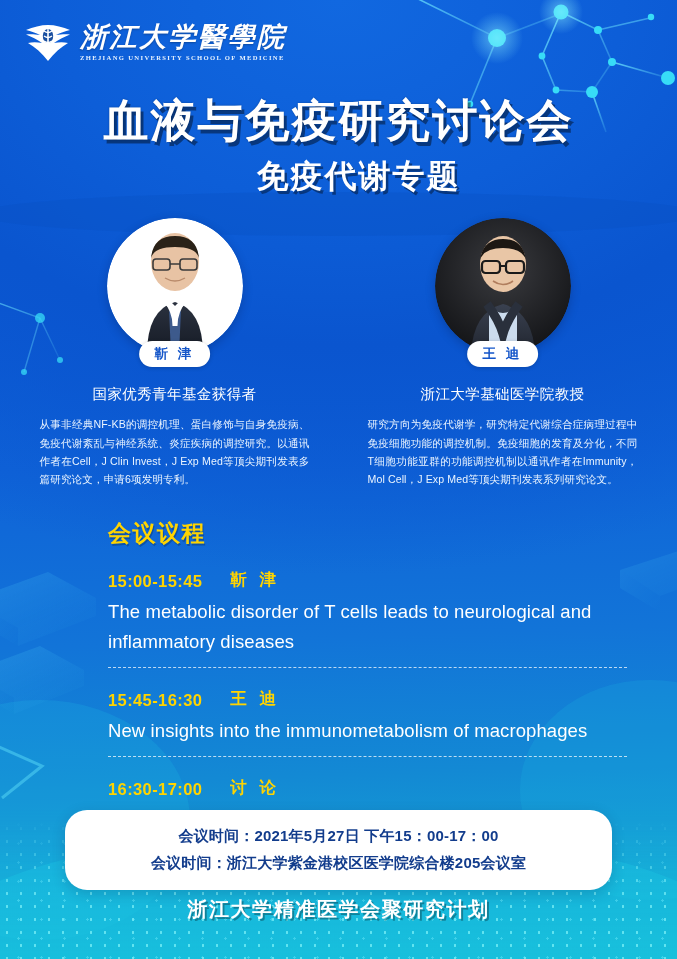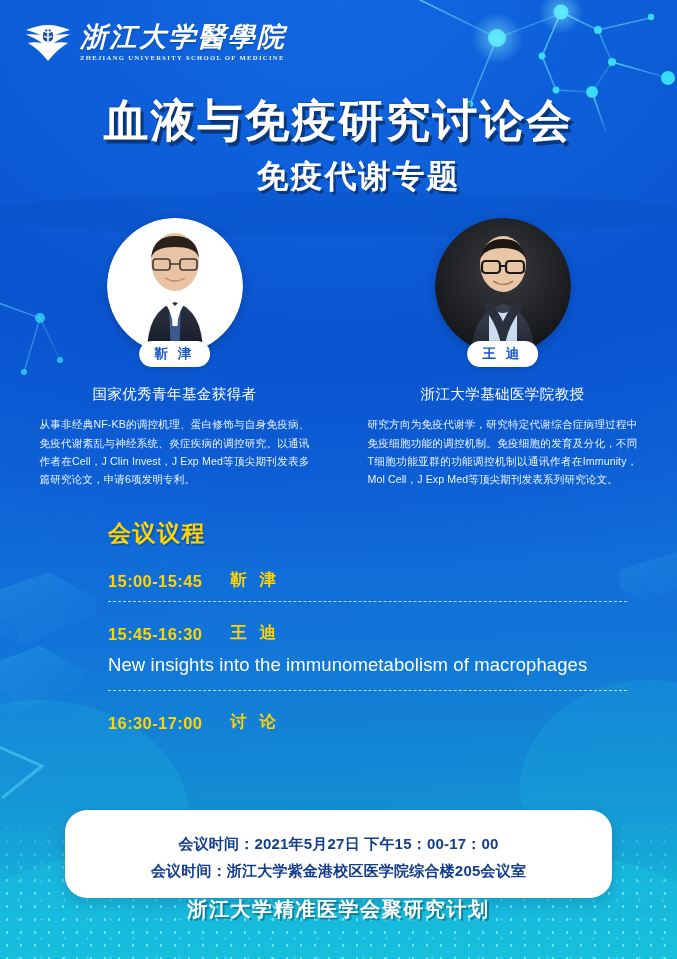--- a/index.html
+++ b/index.html
@@ -128,21 +128,21 @@
   }
   .divider{
     margin-top:10px; height:0;
     border-top:1.5px dashed rgba(255,255,255,.72);
   }
 
   
   .info-card{
     position:absolute; left:65px; right:65px; top:810px;
     background:#ffffff; border-radius:22px;
-    padding:21px 10px 14px;
+    padding:13px 10px 14px;
     text-align:center;
     box-shadow:0 4px 14px rgba(0,30,80,.2);
   }
   .info-line{
     color:#123c8c; font-size:15px; font-weight:800;
     line-height:1.78; letter-spacing:.2px;
   }
 
   
   .footer{
@@ -342,20 +342,21 @@
   </div>
 
   <div class="agenda">
     <div class="agenda-head">会议议程</div>
 
     <div class="slot">
       <div class="slot-meta">
         <span class="time">15:00-15:45</span>
         <span class="who">靳 津</span>
       </div>
+      <div class="slot-topic">The metabolic disorder of T cells leads to neurological and inflammatory diseases</div>
       <div class="divider"></div>
     </div>
 
     <div class="slot">
       <div class="slot-meta">
         <span class="time">15:45-16:30</span>
         <span class="who">王 迪</span>
       </div>
       <div class="slot-topic">New insights into the immunometabolism of macrophages</div>
       <div class="divider"></div>

